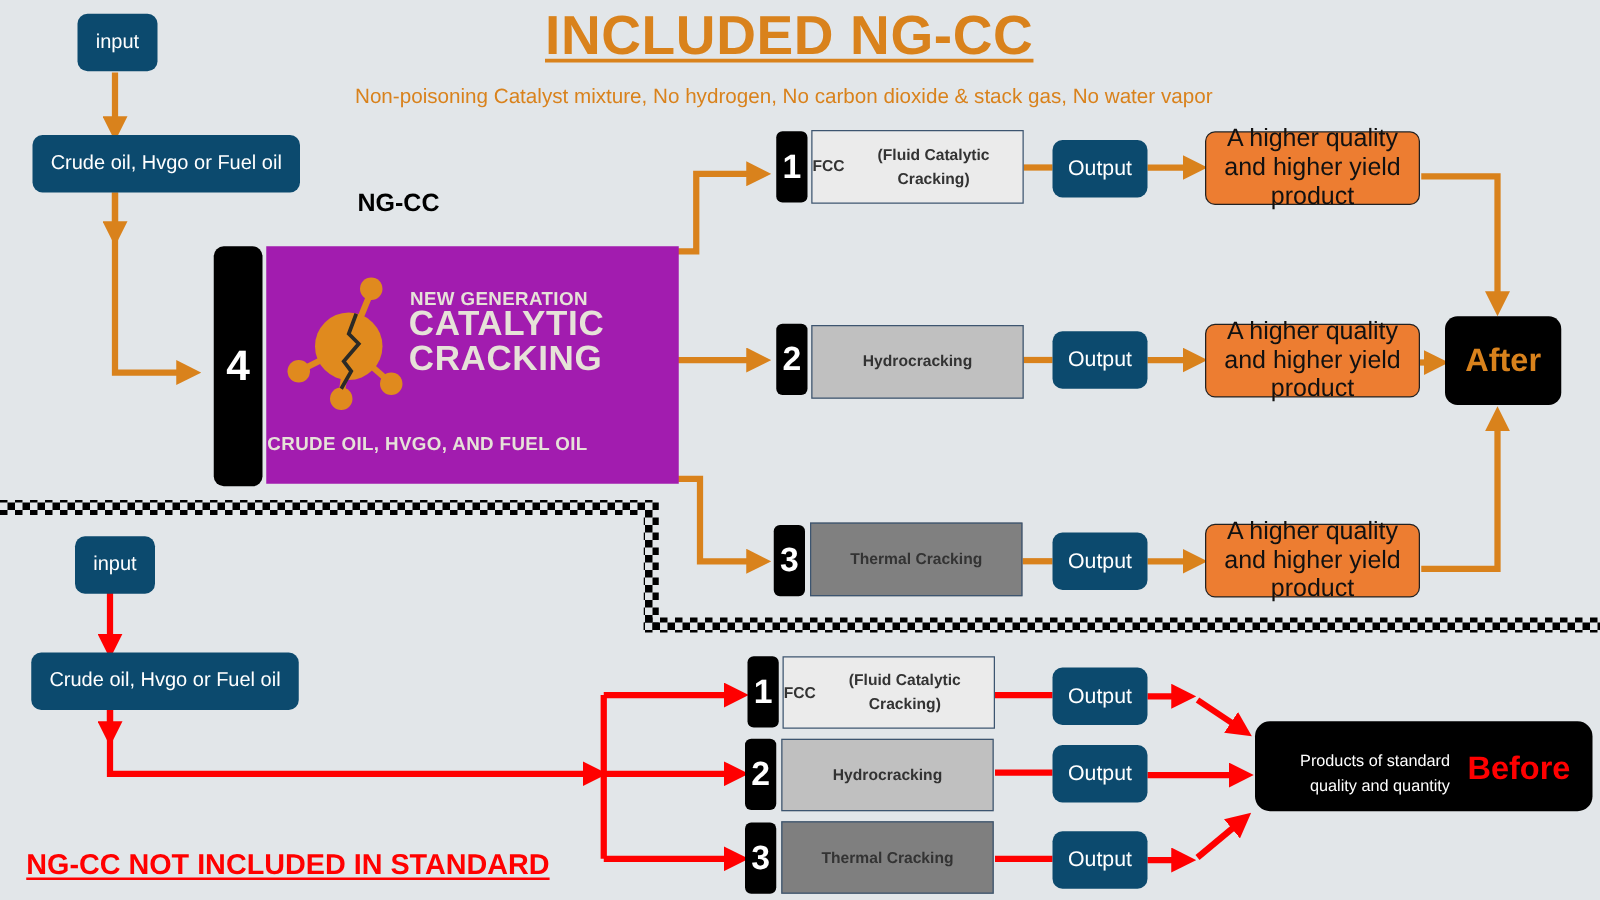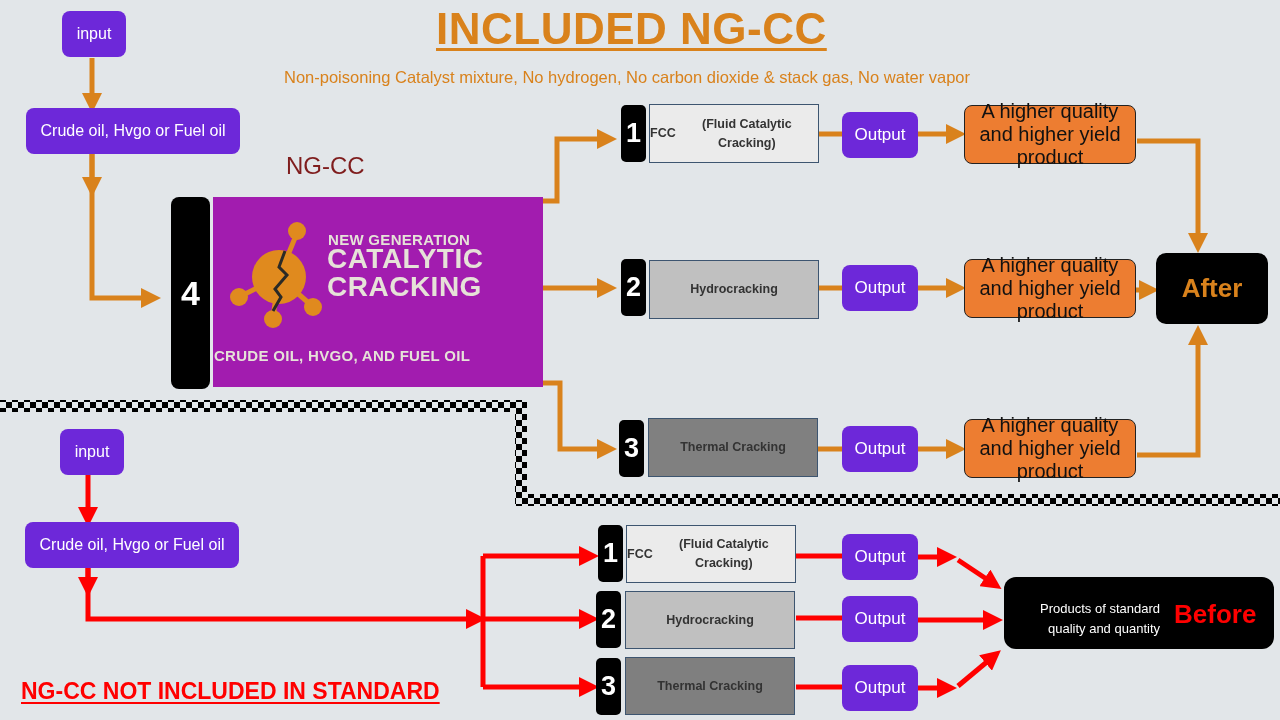--- a/index.html
+++ b/index.html
@@ -3,21 +3,21 @@
 <meta charset="utf-8">
 <style>
   html, body { margin: 0; padding: 0; }
   body {
     width: 1280px; height: 720px; overflow: hidden; position: relative;
     background: #e2e6e9;
     font-family: "Liberation Sans", sans-serif;
   }
   svg.wires { position: absolute; left: 0; top: 0; width: 1280px; height: 720px; pointer-events: none; }
   .blk {
-    position: absolute; background: #6d28d9; color: #fff; border-radius: 8px;
+    position: absolute; background: #0c4a6e; color: #fff; border-radius: 8px;
     display: flex; align-items: center; justify-content: center; text-align: center;
     font-family: "Liberation Sans Narrow", "Liberation Sans", sans-serif;
   }
   .num {
     position: absolute; background: #000; color: #fff; border-radius: 5px;
     display: flex; align-items: center; justify-content: center;
     font-weight: bold; font-size: 27px;
   }
   .proc {
     position: absolute; border: 1px solid #3d5570;
@@ -28,21 +28,21 @@
     position: absolute; background: #ed7d31; border: 1px solid #222; border-radius: 8px;
     display: flex; align-items: center; justify-content: center; text-align: center;
     color: #111; font-size: 20px; line-height: 23px;
   }
   .title {
     position: absolute; color: #d9821c; font-weight: bold; font-size: 44px;
     text-decoration: underline; text-decoration-thickness: 3px; text-underline-offset: 4px;
     letter-spacing: 0.5px;
   }
   .subtitle { position: absolute; color: #d9821c; font-size: 16.5px; }
-  .ngcc-label { position: absolute; color: #7f1d1d; font-weight: normal; font-size: 24px; }
+  .ngcc-label { position: absolute; color: #000000; font-weight: bold; font-size: 20px; }
   .logo {
     position: absolute; background: #a21caf; padding-left: 42px;
   }
   .logo .l1 { position: absolute; left: 115px; top: 34px; color: #e6e2d8; font-weight: bold; font-size: 15px; letter-spacing: 0.3px; }
   .logo .l2 { position: absolute; left: 114px; top: 48px; color: #e6e2d8; font-weight: bold; font-size: 28px; line-height: 28px; letter-spacing: 0.5px; }
   .logo .l3 { position: absolute; left: 114px; top: 76px; color: #e6e2d8; font-weight: bold; font-size: 28px; line-height: 28px; letter-spacing: 0.5px; }
   .logo .l4 { position: absolute; left: 0; width: 258px; text-align: center; top: 150px; color: #e6e2d8; font-weight: bold; font-size: 15px; letter-spacing: 0.3px; }
   .after {
     position: absolute; background: #000; border-radius: 10px;
     display: flex; align-items: center; justify-content: center;
@@ -186,21 +186,21 @@
 <div class="proc" style="left:648px; top:418px; width:168px; height:57px; background:#808080;">
   <span>Thermal Cracking</span>
 </div>
 <div class="blk" style="left:842px; top:426px; width:76px; height:46px; font-size:17px;">
   <span>Output</span>
 </div>
 <div class="prod" style="left:964px; top:419px; width:170px; height:57px;">
   <span>A higher quality and higher yield product</span>
 </div>
 
-<div class="after" style="left:1156px; top:253px; width:112px; height:71px;">
+<div class="after" style="left:1156px; top:253px; width:93px; height:71px;">
   <span>After</span>
 </div>
 
 <div class="blk" style="left:60px; top:429px; width:64px; height:46px; font-size:16px;">
   <span>input</span>
 </div>
 <div class="blk" style="left:25px; top:522px; width:214px; height:46px; font-size:16px;">
   <span>Crude oil, Hvgo or Fuel oil</span>
 </div>
 

